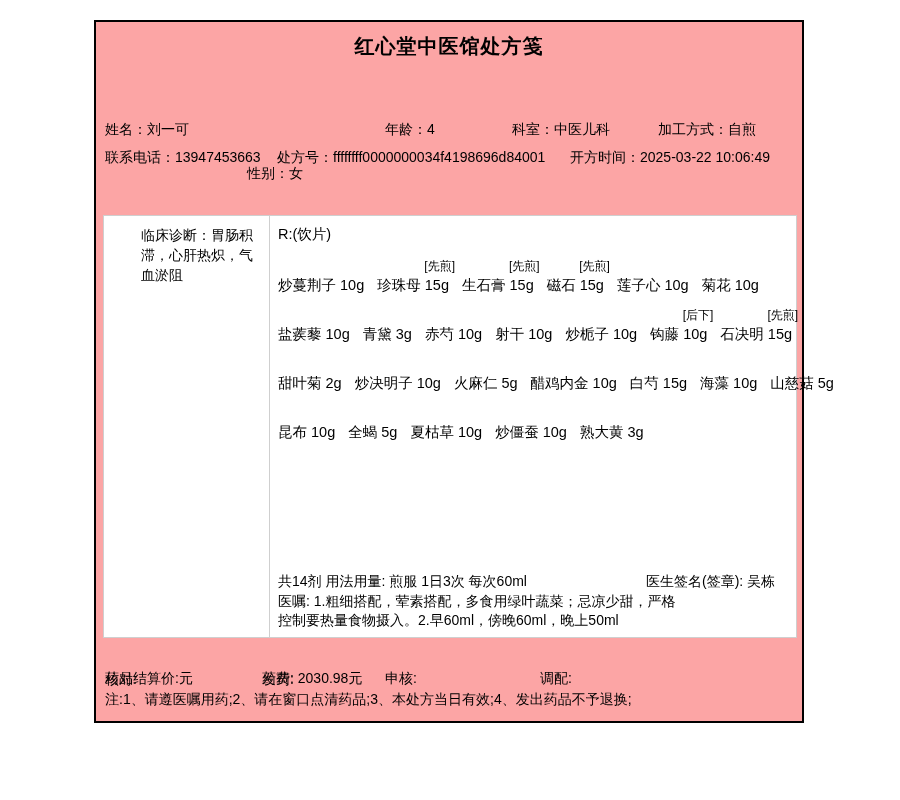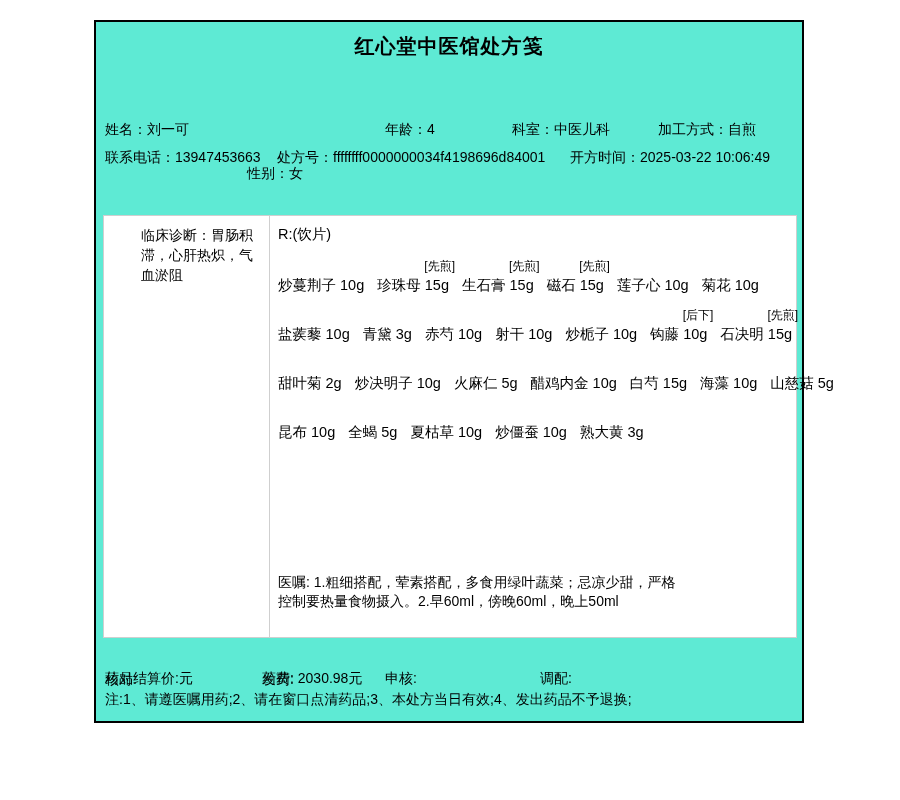--- a/index.html
+++ b/index.html
@@ -9,21 +9,21 @@
     background:#ffffff;
     font-family:"Liberation Sans", sans-serif;
     color:#000;
     overflow:hidden;
   }
   .sheet{
     position:absolute;
     left:94px;top:20px;
     width:710px;height:703px;
     border:2px solid #000;
-    background:#5eead4;
+    background:#fca5a5;
     box-sizing:border-box;
   }
   .title{
     position:absolute;top:11px;left:0;right:0;
     text-align:center;
     font-size:20px;font-weight:bold;
     letter-spacing:1px;
   }
   .info-row{
     position:absolute;left:0;right:0;height:18px;
@@ -151,20 +151,24 @@
             </div>
             <div class="med-row">
               <span class="med-item"><span>昆布 10g</span></span>
               <span class="med-item"><span>全蝎 5g</span></span>
               <span class="med-item"><span>夏枯草 10g</span></span>
               <span class="med-item"><span>炒僵蚕 10g</span></span>
               <span class="med-item"><span>熟大黄 3g</span></span>
             </div>
           </div>
         <div class="rx-bottom">
+          <div class="summary-line">
+            <span>共14剂 用法用量: 煎服 1日3次 每次60ml</span>
+            <span class="doctor-sign"><span>医生签名(签章): </span><span>吴栋</span></span>
+          </div>
           <div class="instructions">医嘱: 1.粗细搭配，荤素搭配，多食用绿叶蔬菜；忌凉少甜，严格控制要热量食物摄入。2.早60ml，傍晚60ml，晚上50ml</div>
         </div>
       </div>
     </div>
 
     <div class="footer-row fr1">
       <span class="fc fc1"><span>药品结算价:</span><span>元</span></span>
       <span class="fc fc2"><span>药费: </span><span>2030.98元</span></span>
       <span class="fc fc3">申核:</span>
       <span class="fc fc4">调配:</span>

